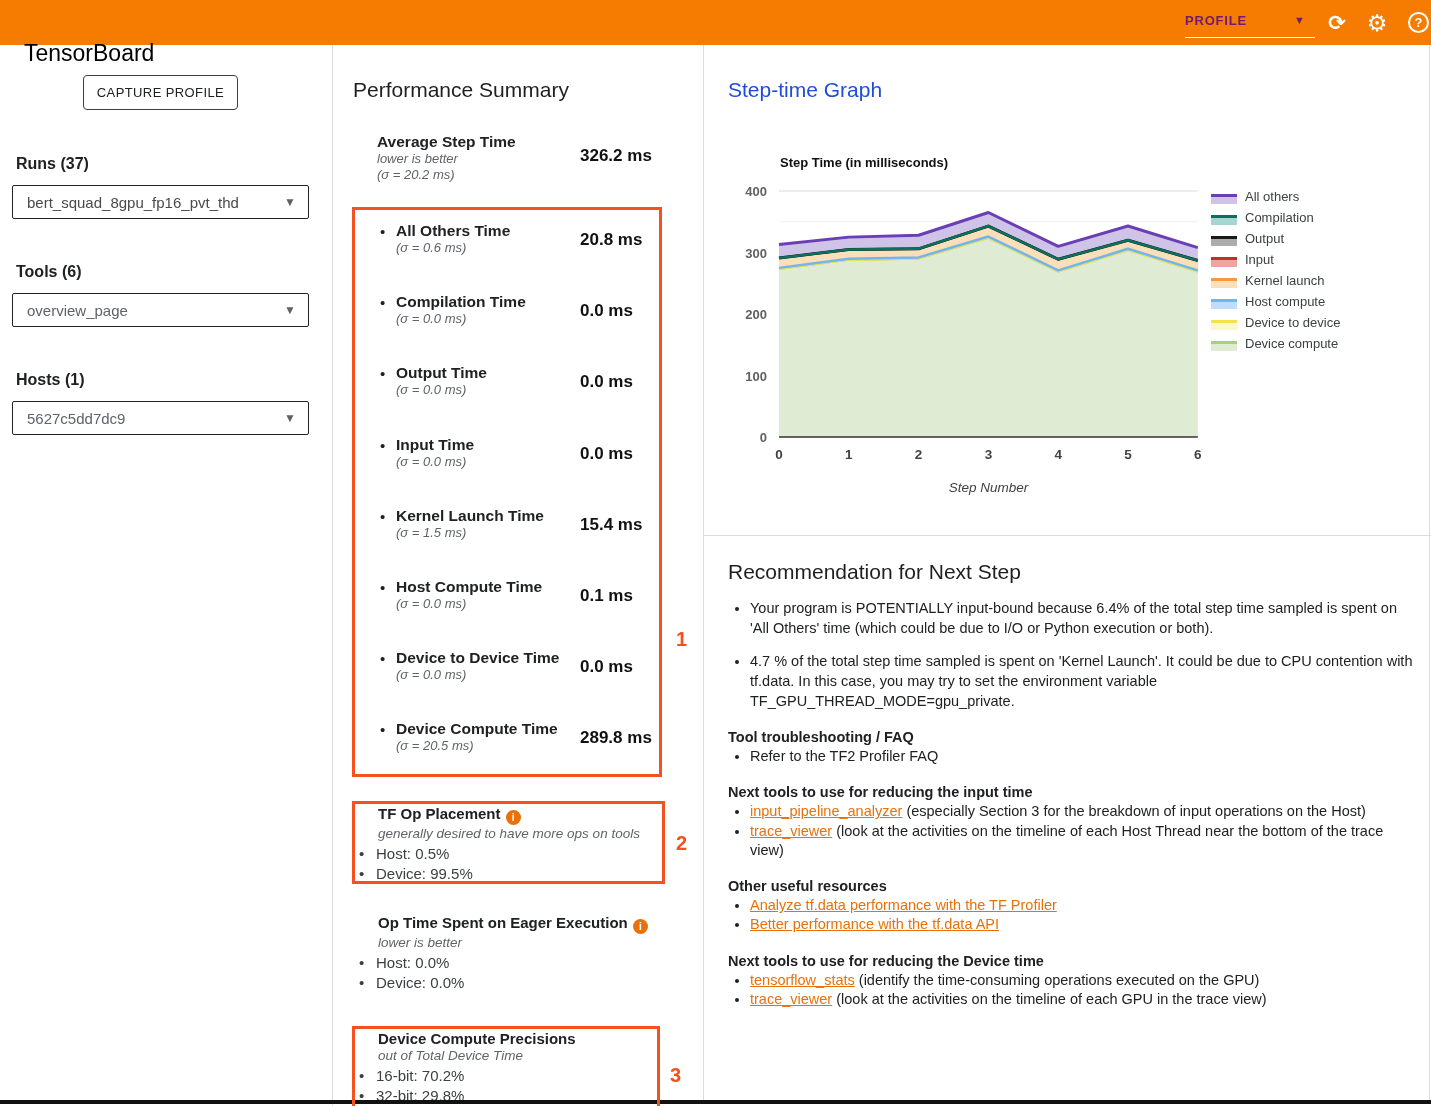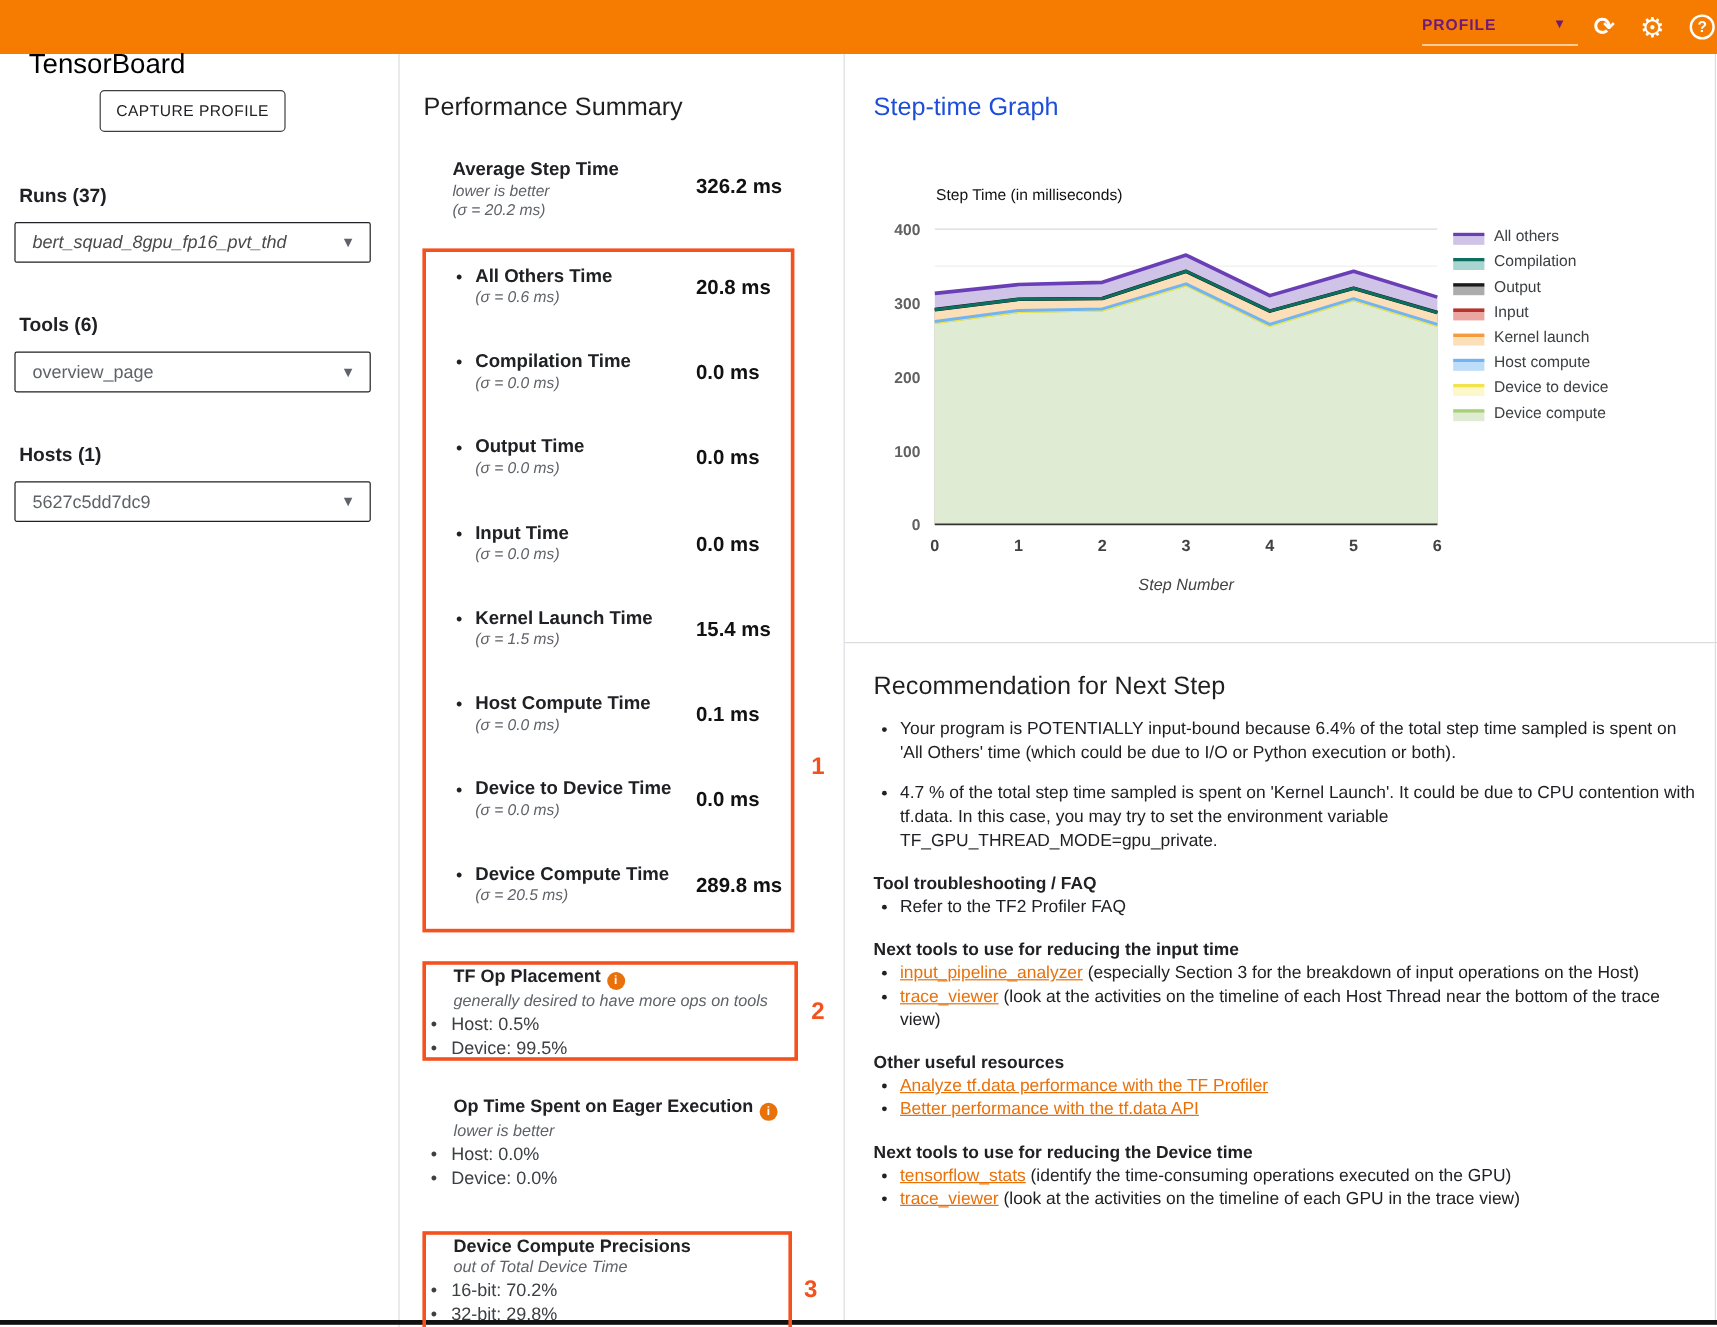--- a/index.html
+++ b/index.html
@@ -61,21 +61,21 @@
   #anno-box-2 { left:352px; top:801px; width:313px; height:83px; }
   #anno-box-3 { left:352px; top:1026px; width:308px; height:90px; }
   .anno-num { position:absolute; font-size:20px; font-weight:700; color:#F4511E; z-index:6; }
   #anno-1 { left:676px; top:628px; }
   #anno-2 { left:676px; top:832px; }
   #anno-3 { left:670px; top:1064px; }
 
   
   #chart-card { position:absolute; left:704px; top:45px; width:727px; height:490px; background:#fff; }
   #chart-title { position:absolute; left:24px; top:33px; font-size:21px; color:#1d4ed8; }
-  #chart-axis-title { position:absolute; left:76px; top:110px; font-size:13px; font-weight:400; color:#111; }
+  #chart-axis-title { position:absolute; left:76px; top:110px; font-size:13px; font-weight:700; color:#111; }
   #chart-svg { position:absolute; left:0; top:0; }
   #legend { position:absolute; left:507px; top:145px; list-style:none; }
   #legend li { position:relative; height:21px; }
   .lg-swatch { position:absolute; left:0; top:4px; width:26px; height:10px; }
   .lg-line { position:absolute; left:0; top:0; width:100%; height:3px; }
   .lg-fill { position:absolute; left:0; top:3px; width:100%; height:7px; }
   .lg-label { position:absolute; left:34px; top:-1px; font-size:13px; color:#3c4043; white-space:nowrap; }
 
   
   #reco { position:absolute; left:704px; top:536px; width:726px; height:564px; padding:24px 16px 0 24px; overflow:hidden; }
@@ -107,21 +107,21 @@
   </div>
 
   <div id="div-left" class="vdiv"></div>
   <div id="div-mid" class="vdiv"></div>
   <div id="div-right" class="vdiv"></div>
   <div id="hdiv-chart"></div>
   <div id="bottom-line"></div>
 
   <button id="capture-btn">CAPTURE PROFILE</button>
   <div class="side-label" style="top:155px;">Runs (37)</div>
-  <div class="side-select" style="top:185px;font-style:italic;">
+  <div class="side-select" style="top:185px;">
     <span class="val" style="color:#4a4a4a;">bert_squad_8gpu_fp16_pvt_thd</span>
     <span class="caret">▼</span>
   </div>
   <div class="side-label" style="top:263px;">Tools (6)</div>
   <div class="side-select" style="top:293px;">
     <span class="val">overview_page</span>
     <span class="caret">▼</span>
   </div>
   <div class="side-label" style="top:371px;">Hosts (1)</div>
   <div class="side-select" style="top:401px;">

